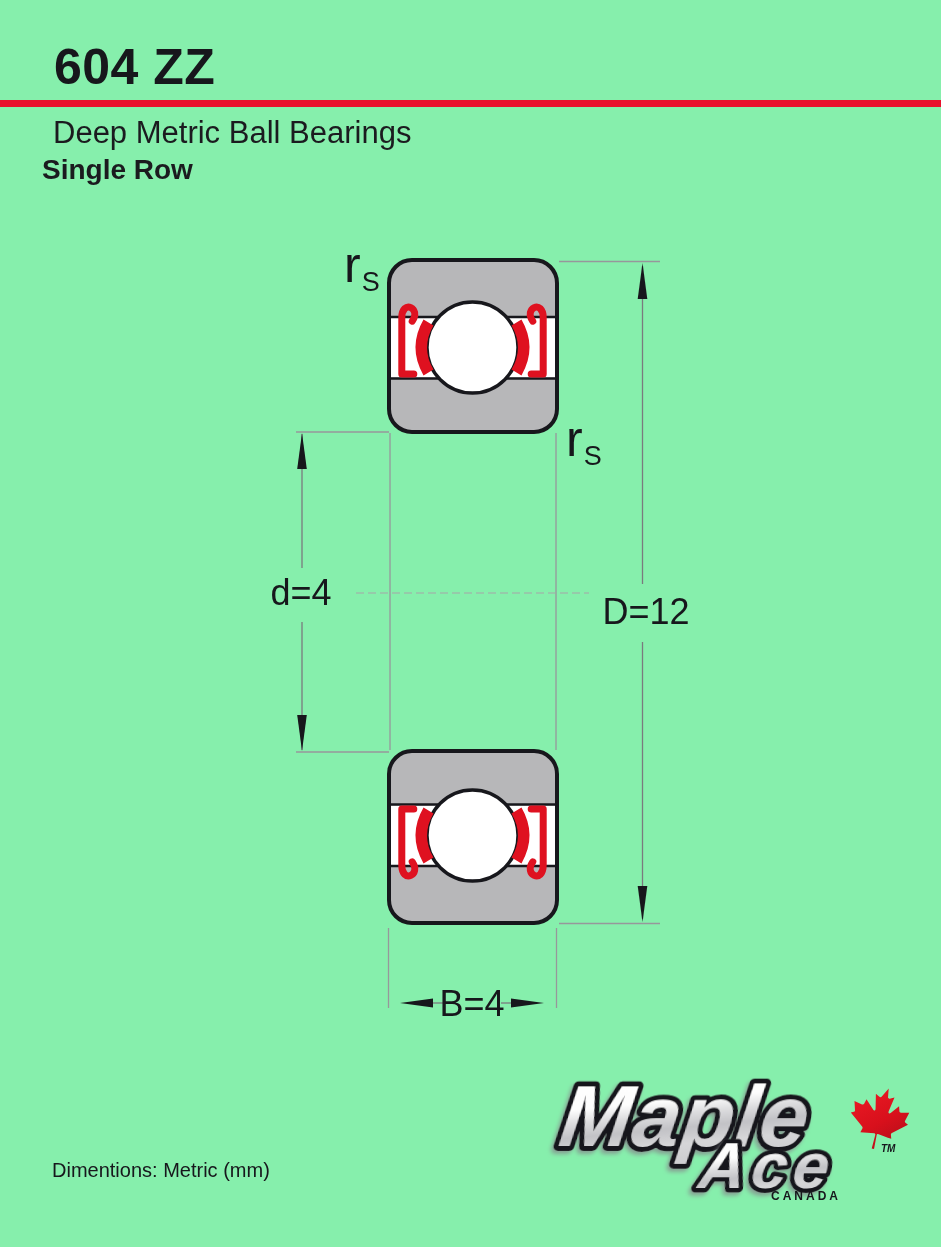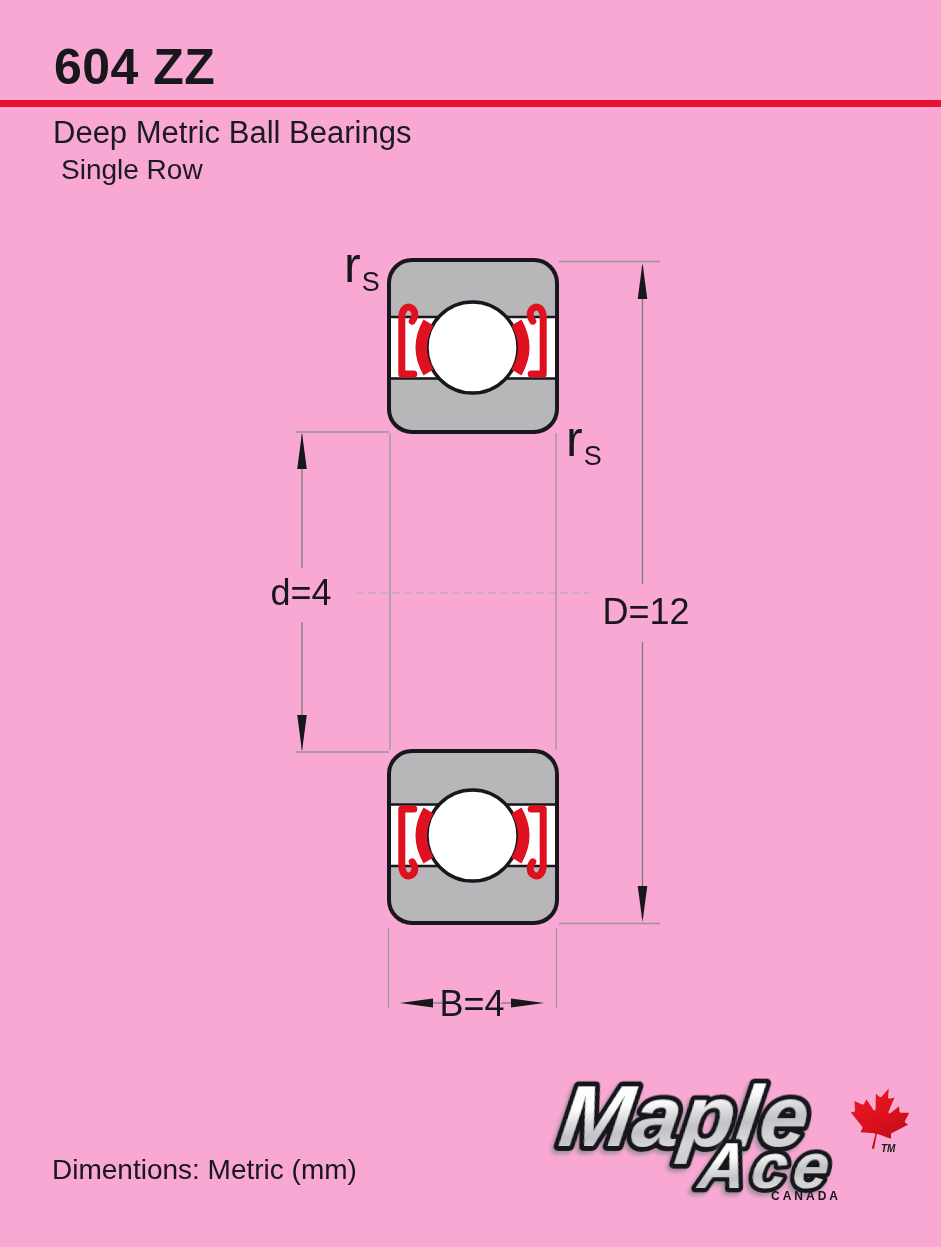--- a/index.html
+++ b/index.html
@@ -1,23 +1,23 @@
 <!DOCTYPE html>
 <html><head>
 <meta charset="utf-8">
 <style>
   html,body { margin:0; padding:0; background:#ffffff; }
   .canvas {
-    position:relative; width:941px; height:1247px; background:#f9a8d4;
+    position:relative; width:941px; height:1247px; background:#86efac;
     font-family:"Liberation Sans", sans-serif; overflow:hidden;
   }
   .title    { position:absolute; left:54px;  top:40px;   font-size:50px; line-height:54px; font-weight:700; color:#17171c; letter-spacing:.5px; white-space:nowrap; }
   .subtitle { position:absolute; left:53px;  top:114px;  font-size:31px; line-height:38px; font-weight:400; color:#1b1b1f; white-space:nowrap; }
-  .variant  { position:absolute; left:61px;  top:153px;  font-size:28px; line-height:34px; font-weight:400; color:#1b1b1f; white-space:nowrap; }
-  .note     { position:absolute; left:52px;  top:1153px; font-size:28px; line-height:34px; font-weight:400; color:#17171c; white-space:nowrap; }
+  .variant  { position:absolute; left:42px;  top:153px;  font-size:28px; line-height:34px; font-weight:700; color:#1b1b1f; white-space:nowrap; }
+  .note     { position:absolute; left:52px;  top:1153px; font-size:20px; line-height:34px; font-weight:400; color:#17171c; white-space:nowrap; }
   svg.drawing { position:absolute; left:0; top:0; }
 
   
   .ink   { stroke:#17171c; }
   .thin  { stroke:#97979b; stroke-width:1.3; }
   .dim   { stroke:#7a7a7e; stroke-width:1.3; }
   .arrow { fill:#17171c; stroke:none; }
   .dimlabel { font-family:"Liberation Sans", sans-serif; font-size:36px; fill:#17171c; }
   .rslabel  { font-family:"Liberation Sans", sans-serif; font-size:50px; fill:#17171c; }
   .rslabel .sub { font-size:27px; }

